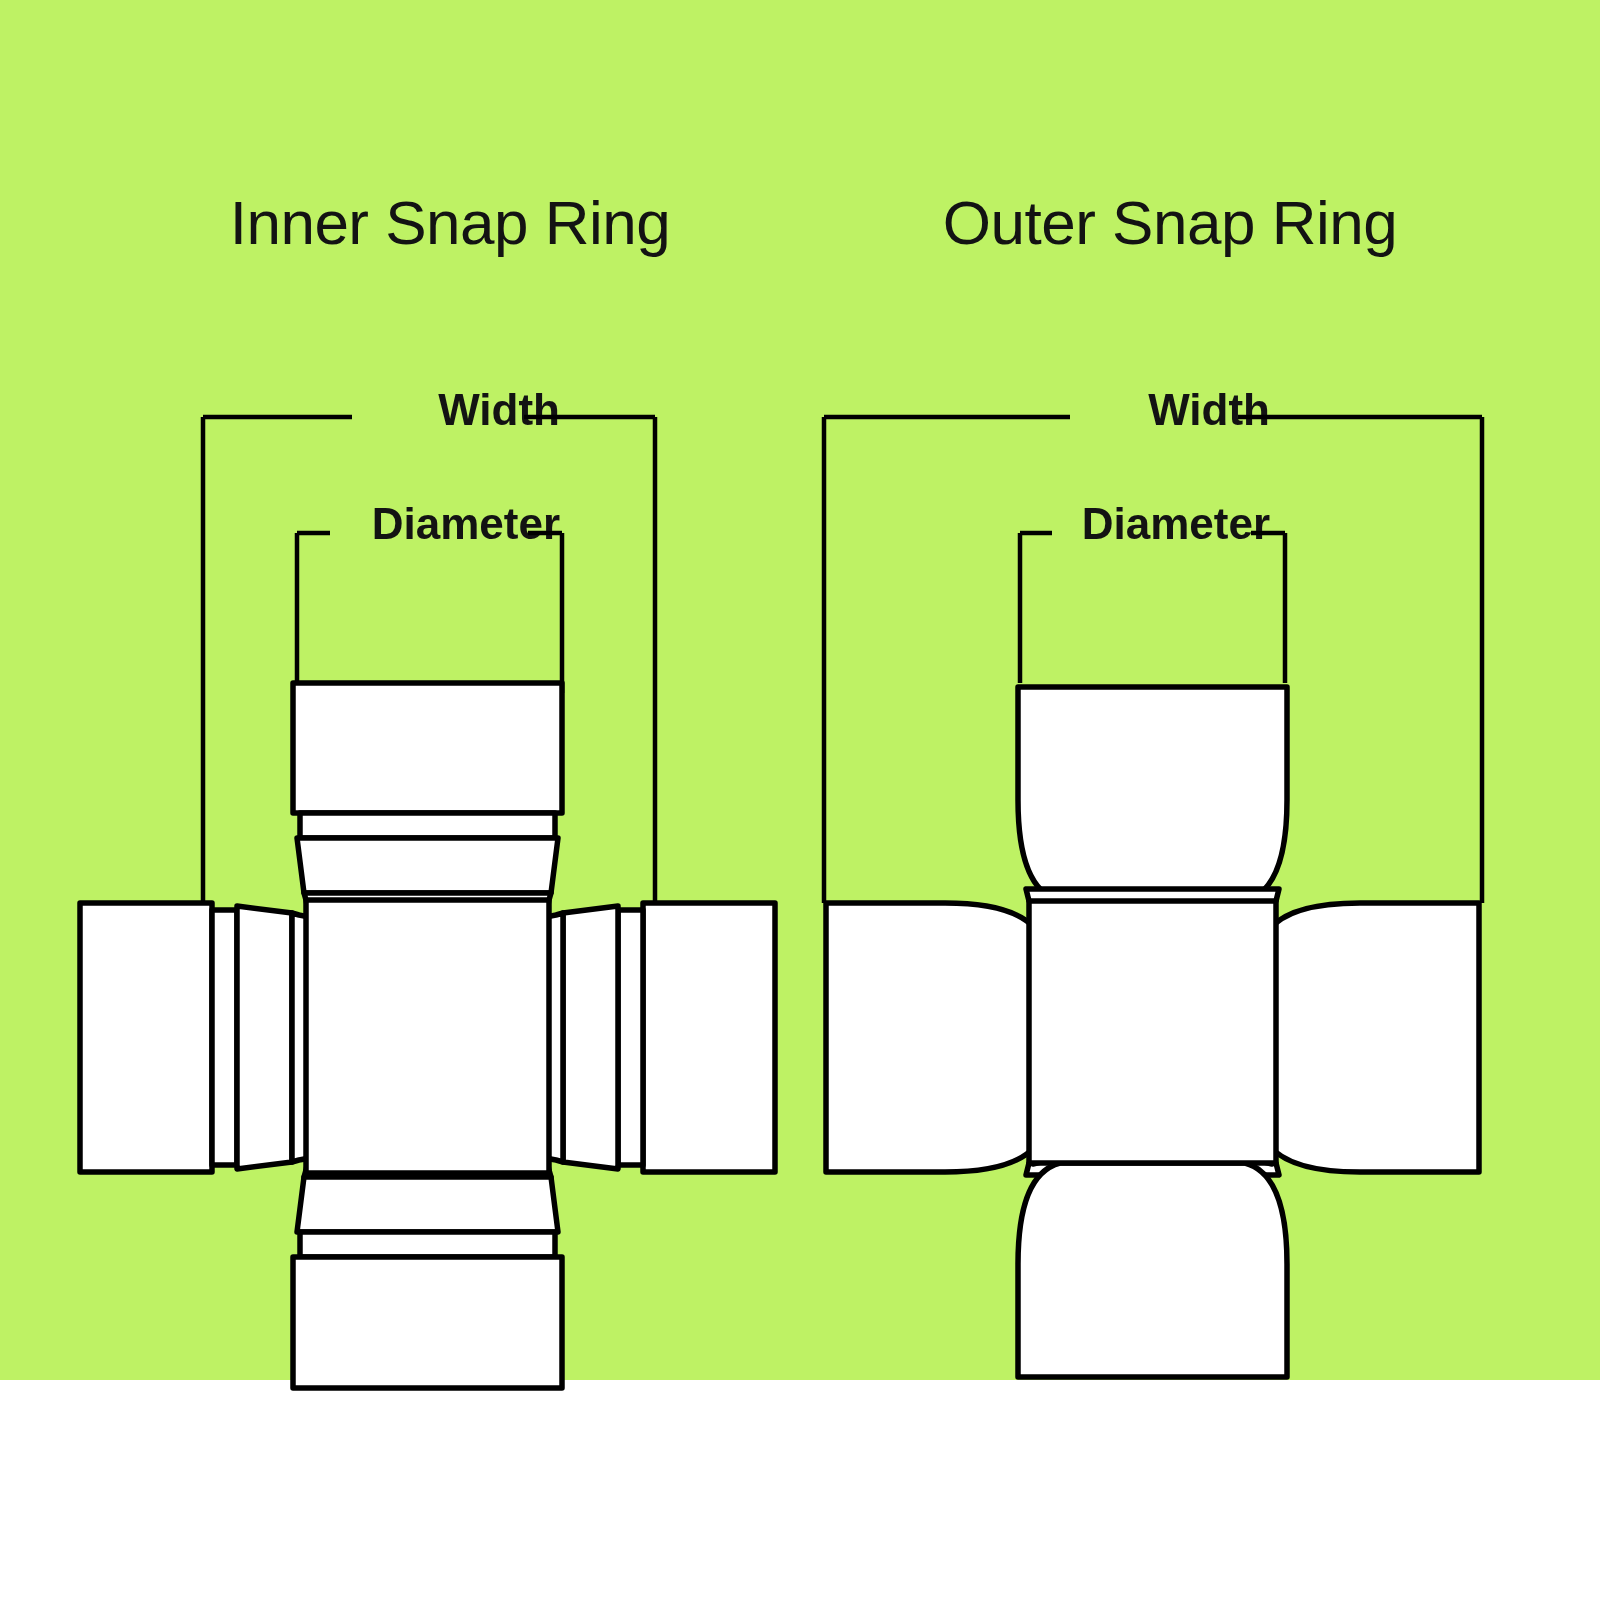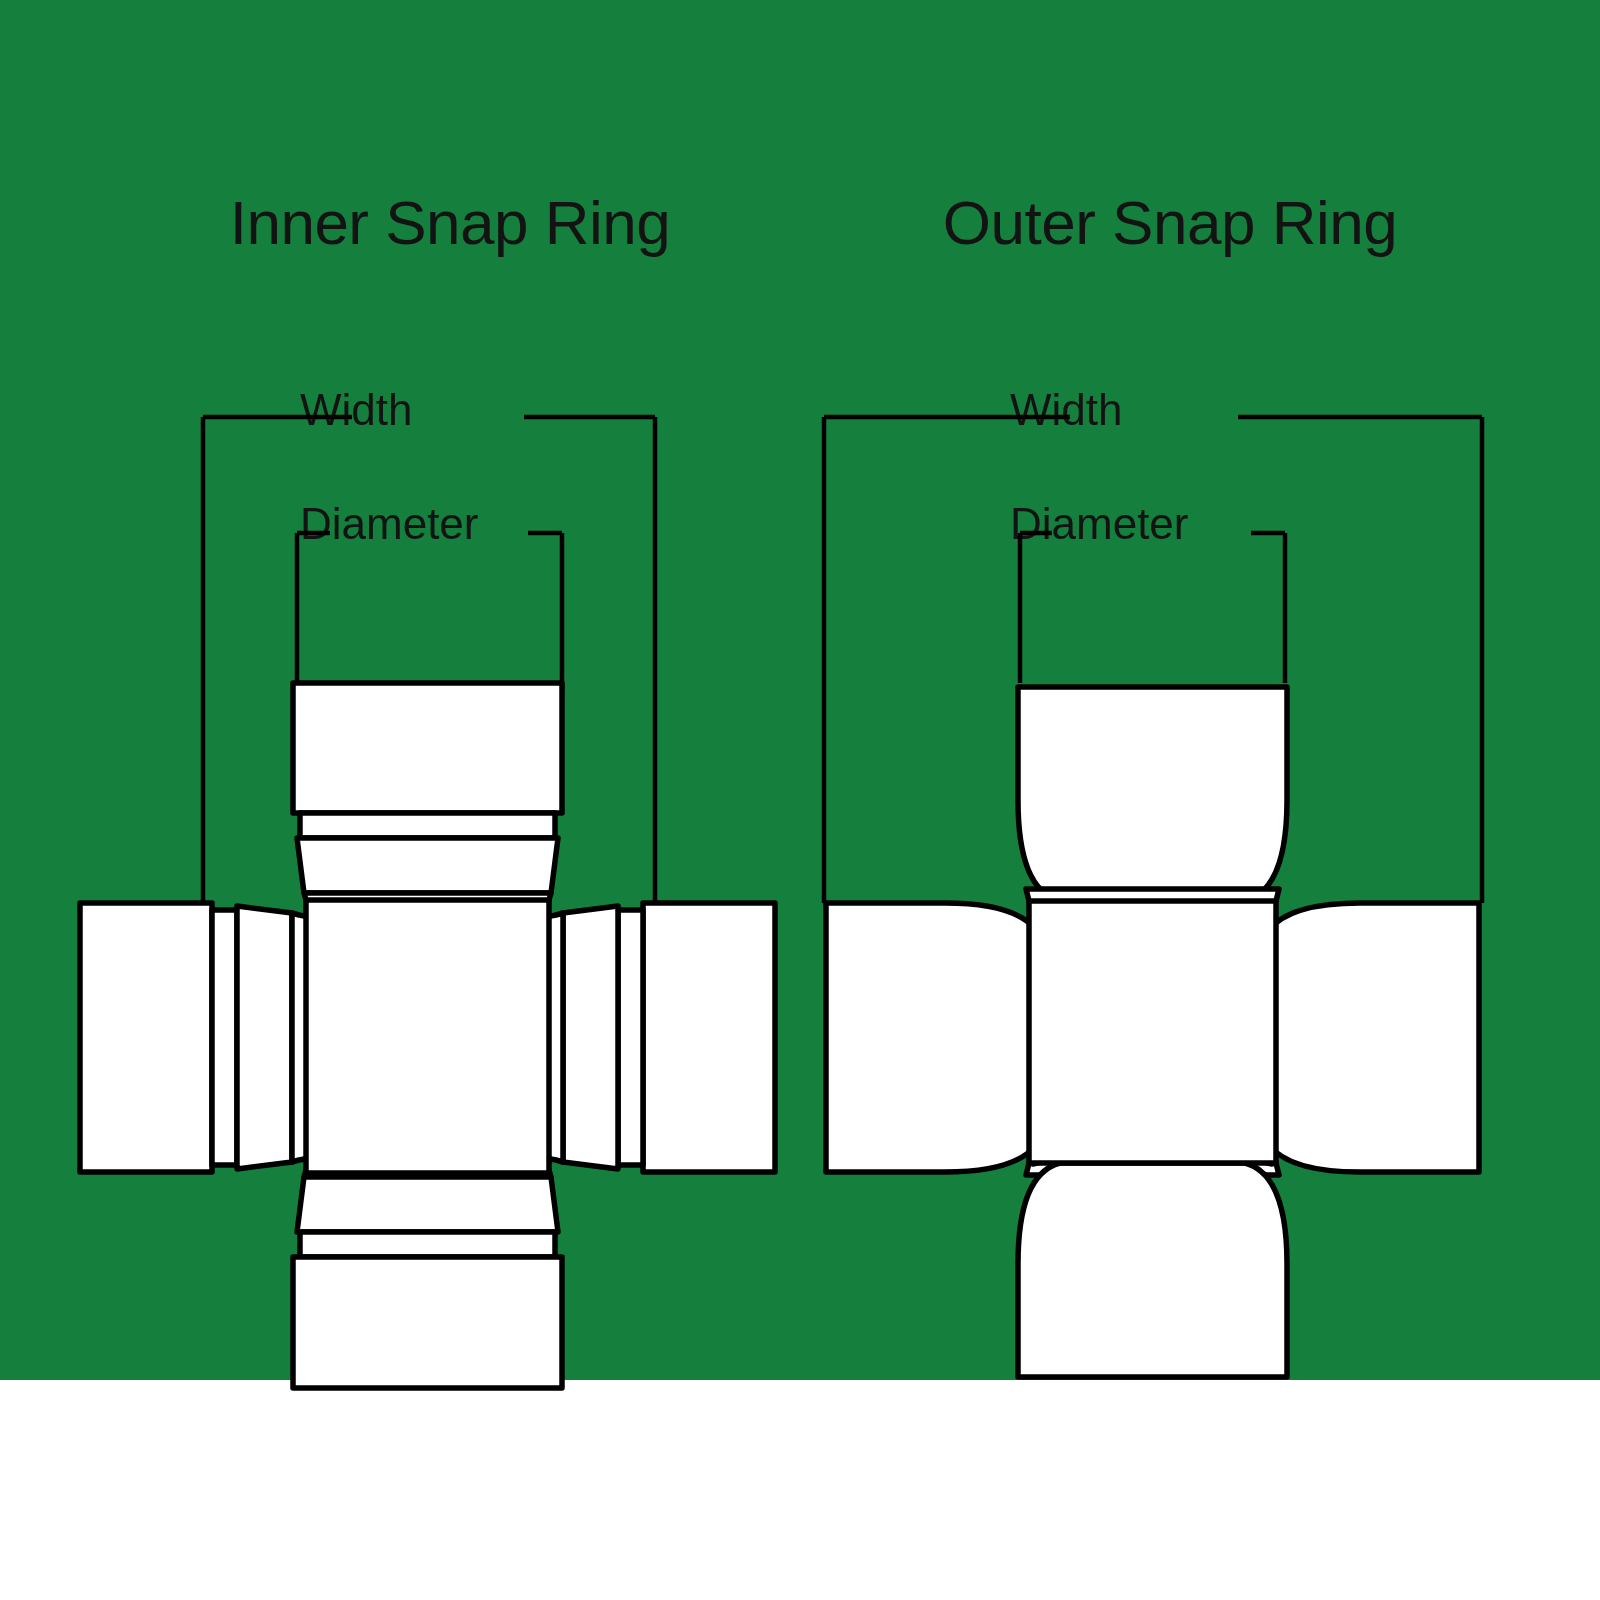--- a/index.html
+++ b/index.html
@@ -11,21 +11,21 @@
     width: 1600px;
     height: 1600px;
     font-family: "Liberation Sans", sans-serif;
     color: #0d0d0d;
     overflow: hidden;
   }
   #canvas {
     position: relative;
     width: 1600px;
     height: 1380px;
-    background: #15803d;
+    background: #bef264;
   }
   .diagram-svg {
     position: absolute;
     top: 0;
     left: 0;
     width: 1600px;
     height: 1600px;
   }
   .panel-title {
     position: absolute;
@@ -36,24 +36,24 @@
     white-space: nowrap;
     text-align: center;
     line-height: 1;
   }
   #title-left  { left: 120px;  top: 192px; width: 660px; }
   #title-right { left: 840px;  top: 192px; width: 660px; text-align: center; }
 
   .dim-label {
     position: absolute;
     font-size: 44px;
-    font-weight: 400;
+    font-weight: 700;
     color: #131313;
     white-space: nowrap;
-    text-align: left;
+    text-align: right;
     line-height: 1;
   }
   #width-label-left     { left: 300px;  top: 388px; width: 260px; }
   #diameter-label-left  { left: 300px;  top: 502px; width: 260px; }
   #width-label-right    { left: 1010px; top: 388px; width: 260px; }
   #diameter-label-right { left: 1010px; top: 502px; width: 260px; }
 
   
   .ln      { fill: none; stroke: #000000; stroke-width: 4.5; stroke-linecap: butt; stroke-linejoin: miter; }
   .ln-body { fill: #ffffff; stroke: #000000; stroke-width: 5.5; stroke-linejoin: round; stroke-linecap: round; }

